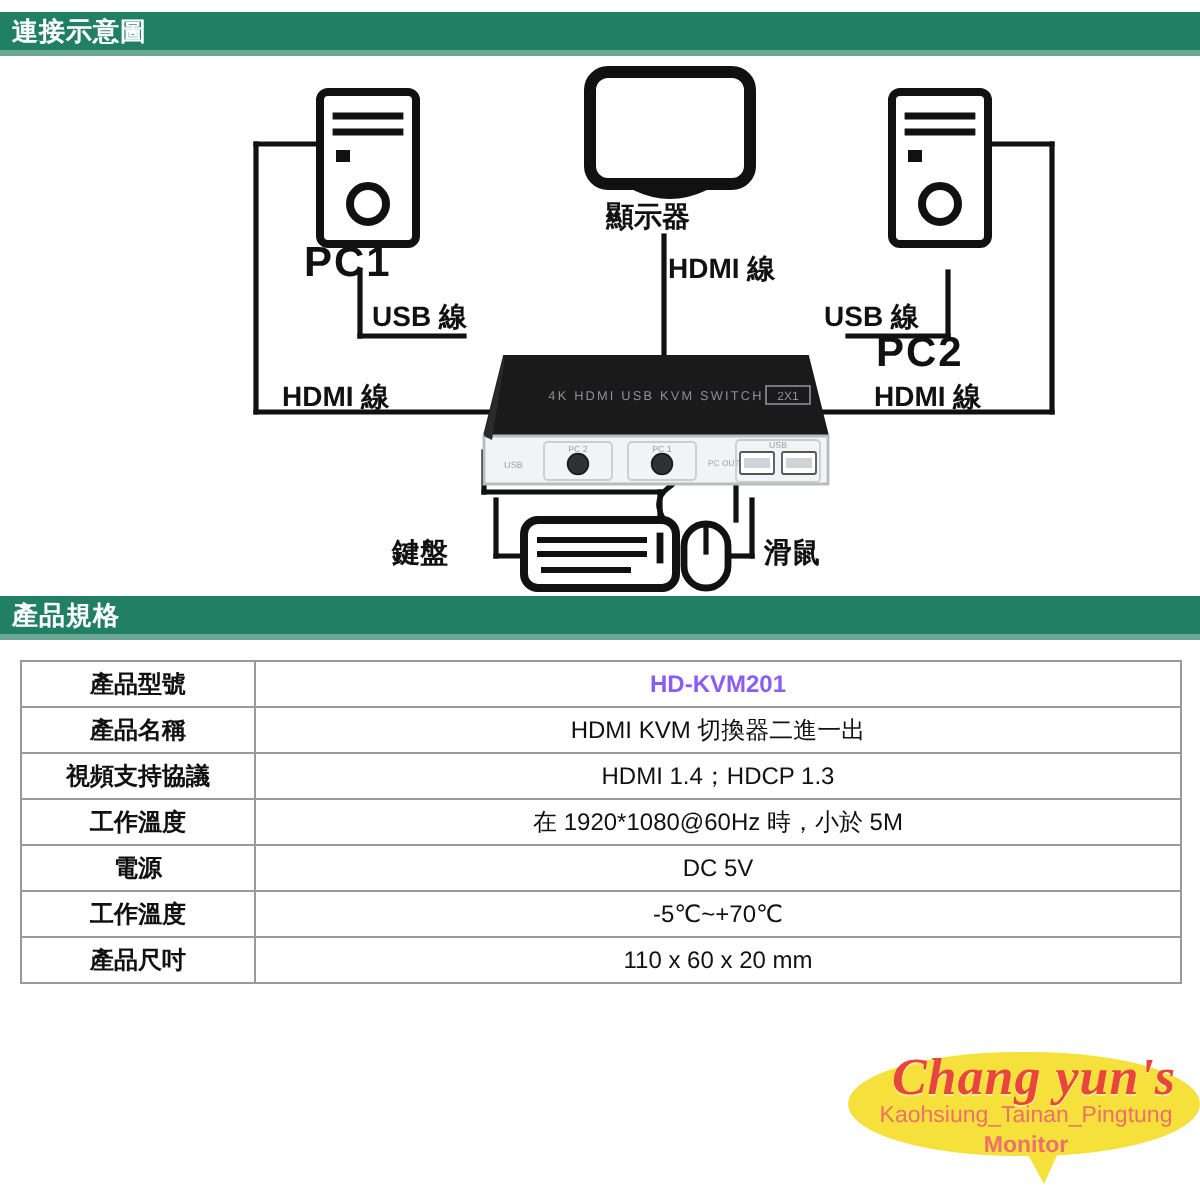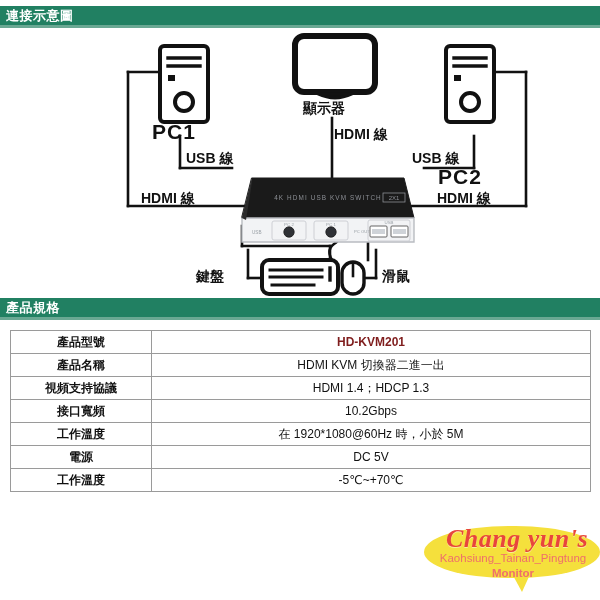--- a/index.html
+++ b/index.html
@@ -78,37 +78,37 @@
     left: 10px;
     top: 330px;
     width: 581px;
     border-collapse: collapse;
     font-size: 11.5px;
     table-layout: fixed;
   }
   #spec-table td {
     border: 1px solid #9a9a9a;
     height: 22px;
-    padding: 0 16px;
+    padding: 0 4px;
     color: #111111;
     text-align: center;
     vertical-align: middle;
     white-space: nowrap;
     overflow: hidden;
   }
   #spec-table td.lbl {
     width: 108px;
     font-weight: bold;
     font-size: 12px;
   }
   #spec-table td.val {
     font-size: 12px;
   }
   #spec-table td.val.model {
-    color: #7f1d1d;
+    color: #8b5cf6;
     font-weight: bold;
     font-size: 12px;
   }
 
   
   #watermark {
     position: absolute;
     left: 424px;
     top: 522px;
     width: 180px;
@@ -315,34 +315,34 @@
       </tr>
       <tr>
         <td class="lbl">產品名稱</td>
         <td class="val">HDMI KVM 切換器二進一出</td>
       </tr>
       <tr>
         <td class="lbl">視頻支持協議</td>
         <td class="val">HDMI 1.4；HDCP 1.3</td>
       </tr>
       <tr>
-        <td class="lbl">接口寬頻</td>
-        <td class="val">10.2Gbps</td>
-      </tr>
-      <tr>
         <td class="lbl">工作溫度</td>
         <td class="val">在 1920*1080@60Hz 時，小於 5M</td>
       </tr>
       <tr>
         <td class="lbl">電源</td>
         <td class="val">DC 5V</td>
       </tr>
       <tr>
         <td class="lbl">工作溫度</td>
         <td class="val">-5℃~+70℃</td>
+      </tr>
+      <tr>
+        <td class="lbl">產品尺吋</td>
+        <td class="val">110 x 60 x 20 mm</td>
       </tr>
     </tbody>
 </table>
 
 <div id="watermark">
   <div class="tail"></div>
   <div class="bubble"></div>
   <div class="wm-brand">Chang yun's</div>
   <div class="wm-region">Kaohsiung_Tainan_Pingtung</div>
   <div class="wm-sub">Monitor</div>

